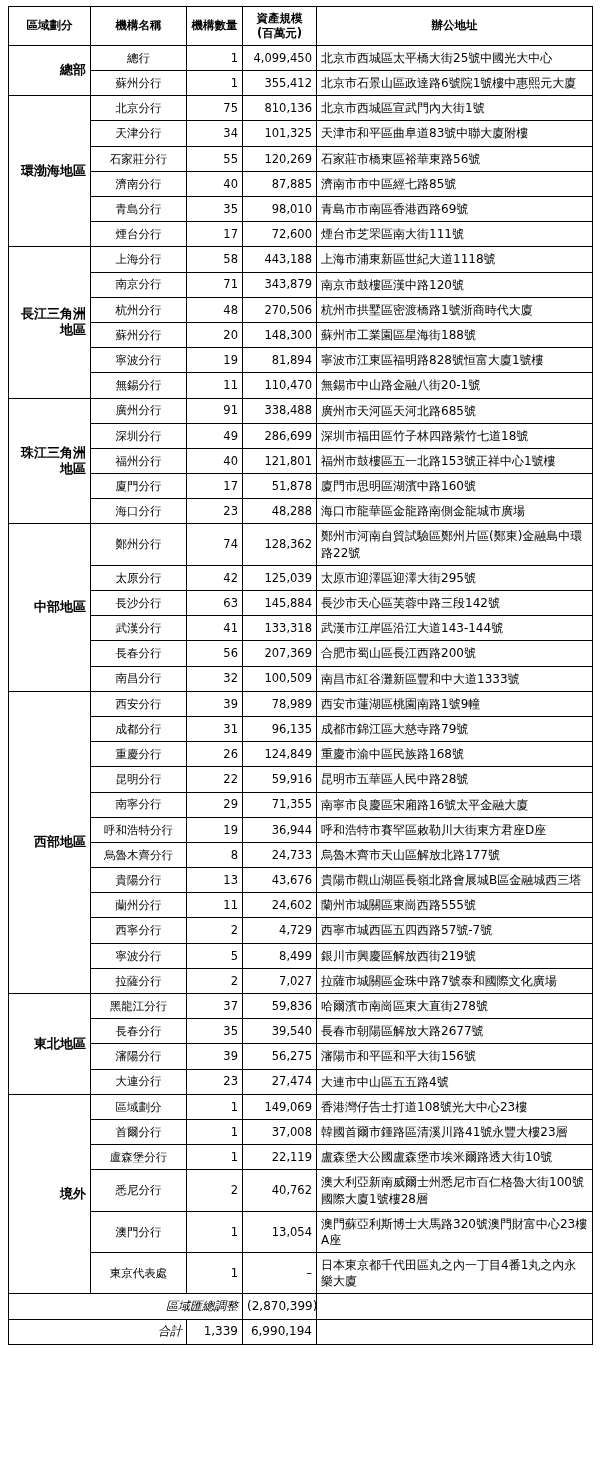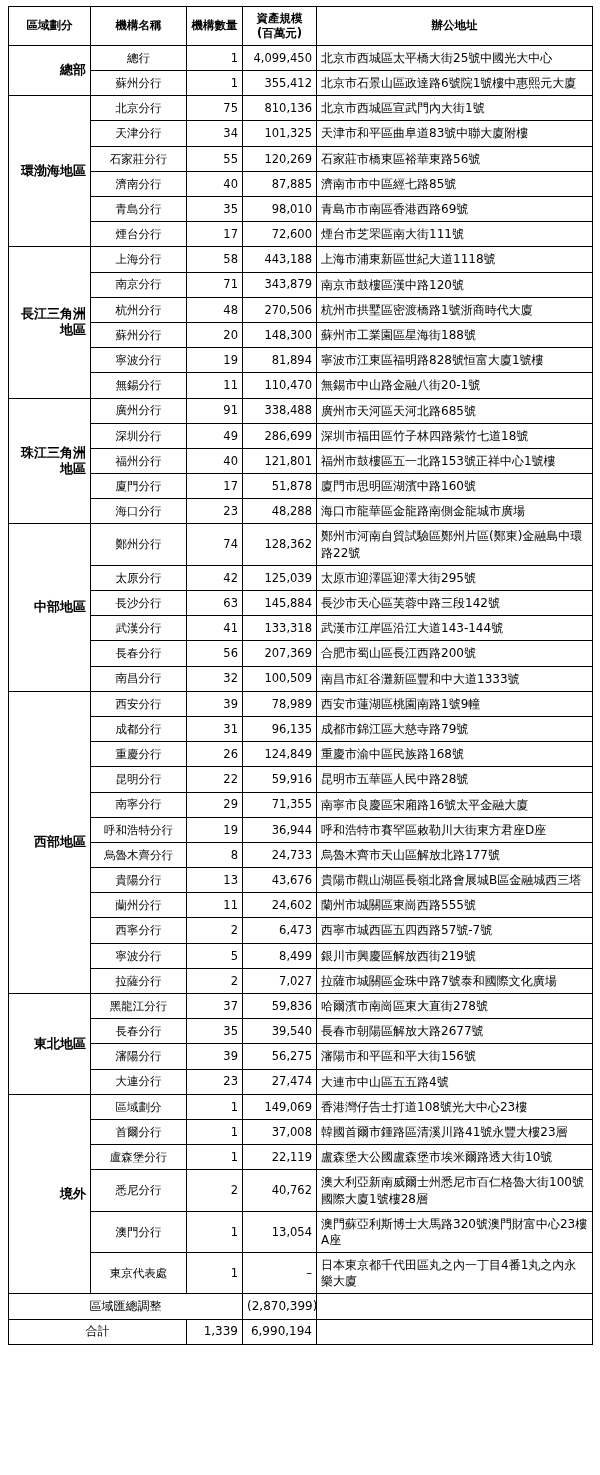--- a/index.html
+++ b/index.html
@@ -63,22 +63,23 @@
   td.addr {
     text-align: left;
     font-size: 12px;
     line-height: 1.35;
   }
   tr.total-row td,
   tr.adjust-row td {
     font-size: 12px;
   }
   td.span-label {
-    text-align: center;
+    text-align: right;
     padding-left: 6px;
+    font-style: italic;
   }
 </style>
 </head>
 <body>
 
 <div class="page">
   <table class="branch-table">
     <colgroup>
       <col class="c-region">
       <col class="c-name">
@@ -305,21 +306,21 @@
         </tr>
         <tr>
           <td class="name">蘭州分行</td>
           <td class="num">11</td>
           <td class="num">24,602</td>
           <td class="addr">蘭州市城關區東崗西路555號</td>
         </tr>
         <tr>
           <td class="name">西寧分行</td>
           <td class="num">2</td>
-          <td class="num">6,473</td>
+          <td class="num">4,729</td>
           <td class="addr">西寧市城西區五四西路57號-7號</td>
         </tr>
         <tr>
           <td class="name">寧波分行</td>
           <td class="num">5</td>
           <td class="num">8,499</td>
           <td class="addr">銀川市興慶區解放西街219號</td>
         </tr>
         <tr>
           <td class="name">拉薩分行</td>

